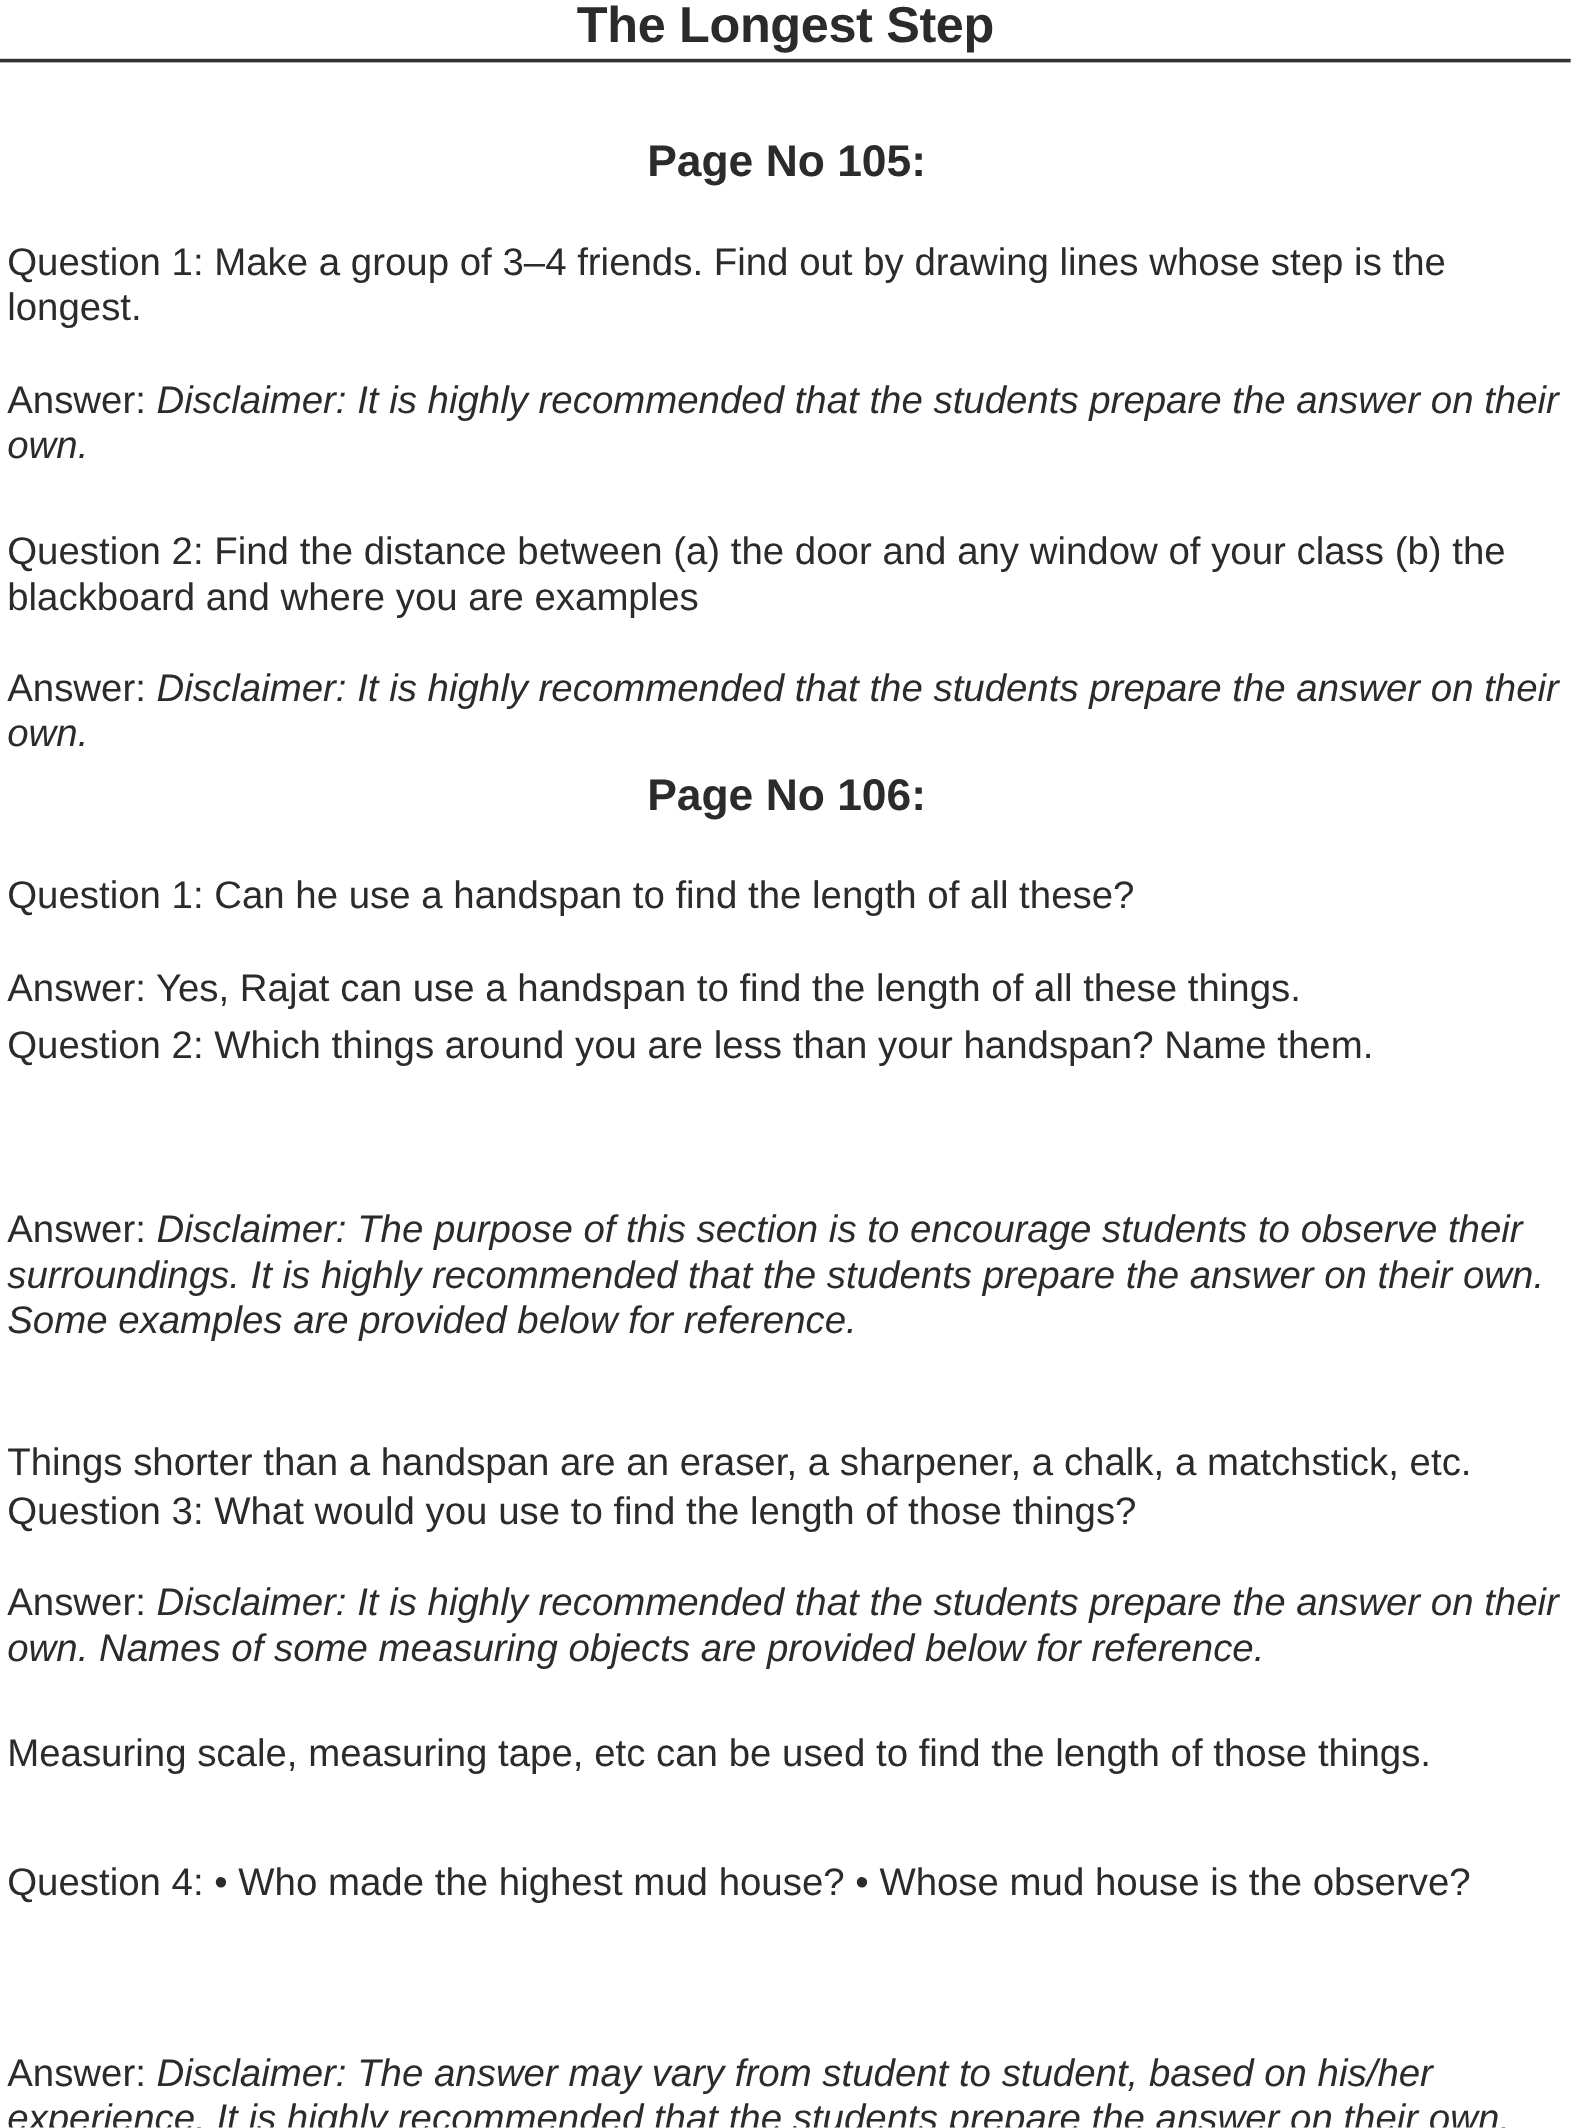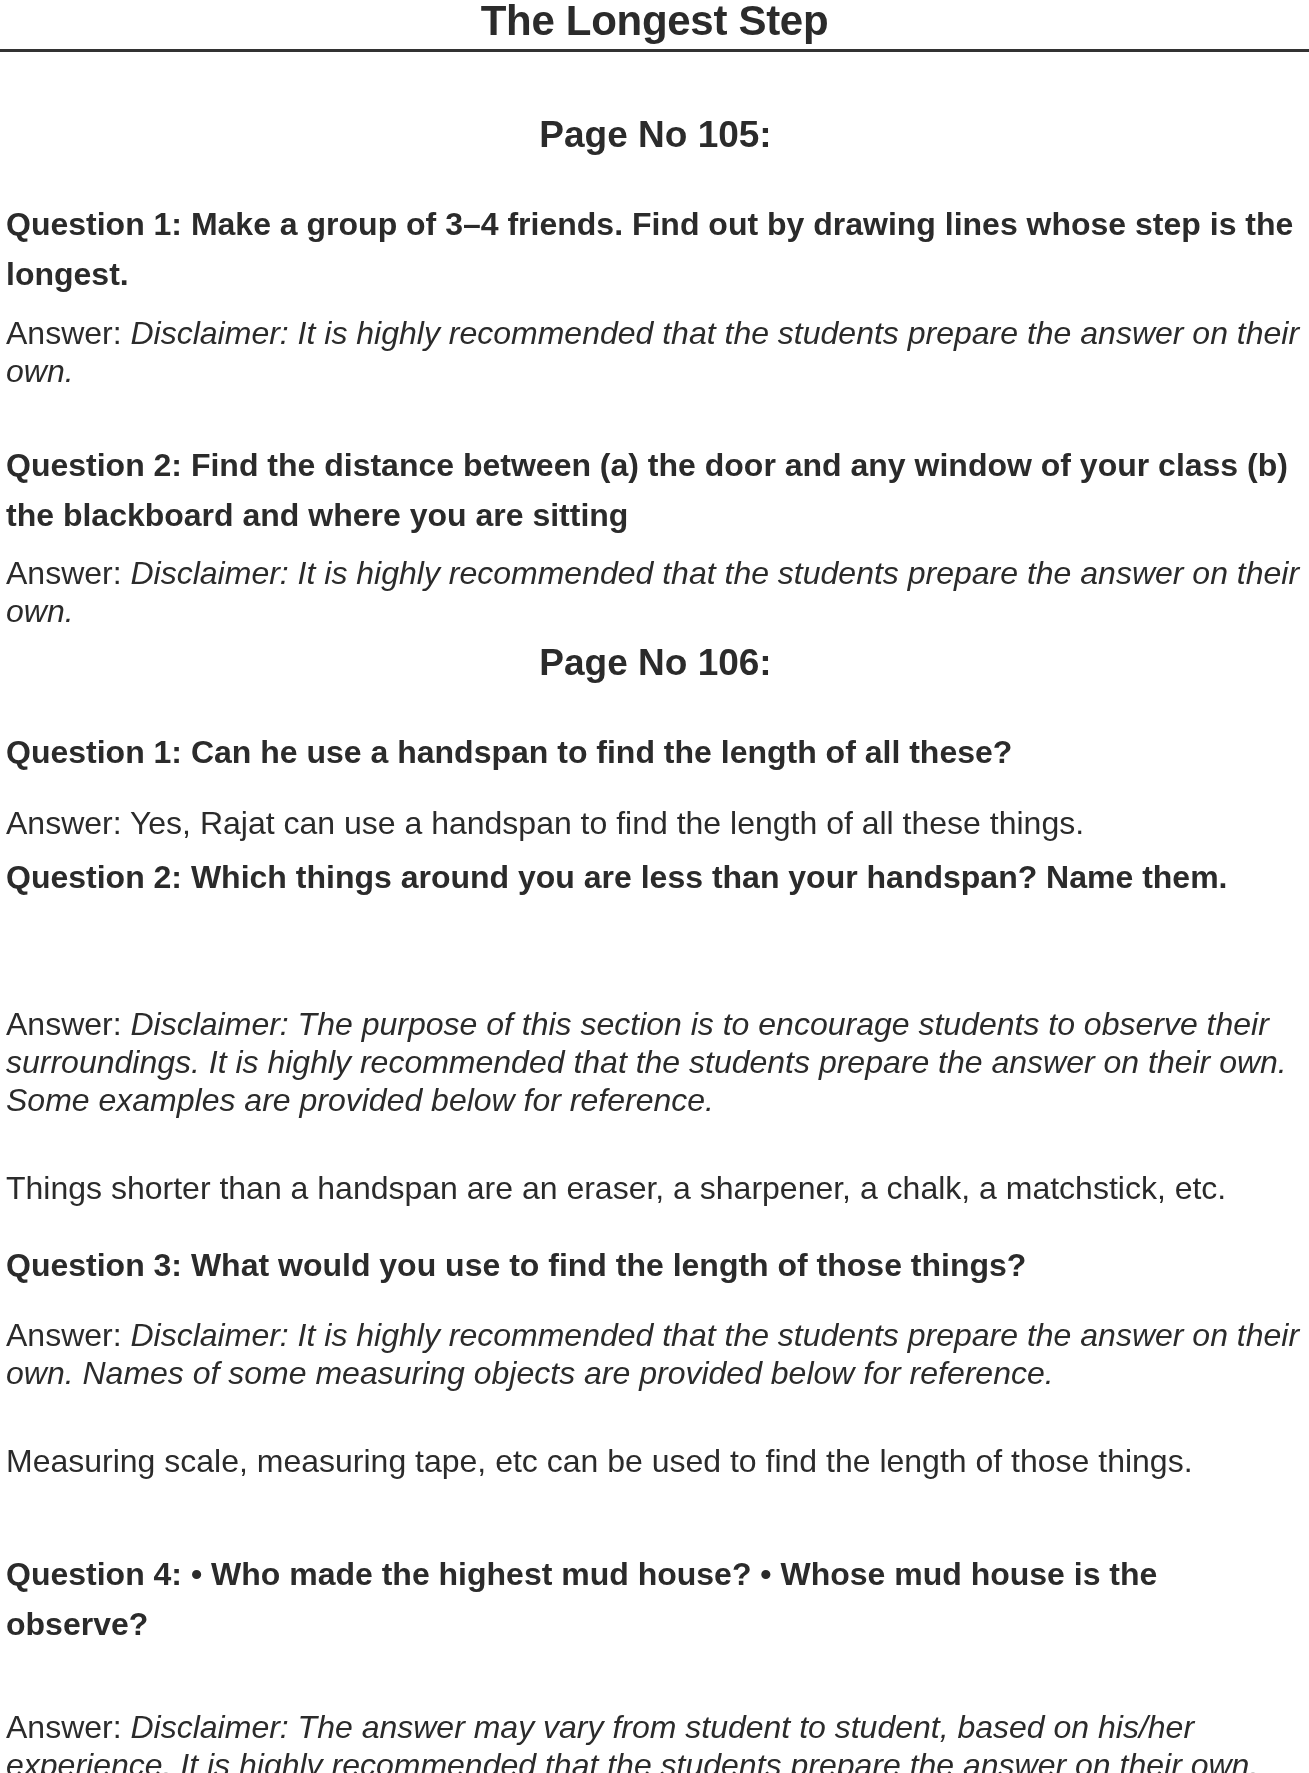--- a/index.html
+++ b/index.html
@@ -11,60 +11,60 @@
     position: absolute; left: 0; width: 1309px; top: -4px;
     text-align: center; font-weight: bold; font-size: 42px; line-height: 50px;
     letter-spacing: -0.3px;
   }
   .rule { position: absolute; left: 0; width: 1309px; top: 49px; height: 3px; background: #333333; }
   .page-head {
     position: absolute; left: 1px; width: 1309px; text-align: center;
     font-weight: bold; font-size: 37px; line-height: 44px;
   }
   .block { position: absolute; left: 6px; width: 1295px; font-size: 32px; }
-  .q { font-weight: bold; line-height: 50px; }
+  .q { font-weight: normal; line-height: 38px; }
   .a { line-height: 38px; }
   .a .lbl { font-weight: normal; }
   .a .disc { font-style: italic; }
   .plain { line-height: 48px; }
 </style>
 </head>
 <body>
 
 <div class="title">The Longest Step</div>
 <div class="rule"></div>
 
 <div class="page-head" style="top:113px">Page No 105:</div>
 
 <div class="block q" style="top:199px">Question 1: Make a group of 3–4 friends. Find out by drawing lines whose step is the longest.</div>
 <div class="block a" style="top:314px">
   <span class="lbl">Answer:</span>
   <span class="disc">Disclaimer: It is highly recommended that the students prepare the answer on their own.</span>
 </div>
 
-<div class="block q" style="top:440px">Question 2: Find the distance between (a) the door and any window of your class (b) the blackboard and where you are sitting</div>
+<div class="block q" style="top:440px">Question 2: Find the distance between (a) the door and any window of your class (b) the blackboard and where you are examples</div>
 <div class="block a" style="top:554px">
   <span class="lbl">Answer:</span>
   <span class="disc">Disclaimer: It is highly recommended that the students prepare the answer on their own.</span>
 </div>
 
 <div class="page-head" style="top:641px">Page No 106:</div>
 
 <div class="block q" style="top:727px">Question 1: Can he use a handspan to find the length of all these?</div>
 <div class="block a" style="top:804px">
   <span class="lbl">Answer:</span>
   <span>Yes, Rajat can use a handspan to find the length of all these things.</span>
 </div>
 
 <div class="block q" style="top:852px">Question 2: Which things around you are less than your handspan? Name them.</div>
 <div class="block a" style="top:1005px">
   <span class="lbl">Answer:</span>
   <span class="disc">Disclaimer: The purpose of this section is to encourage students to observe their surroundings. It is highly recommended that the students prepare the answer on their own. Some examples are provided below for reference.</span>
 </div>
-<div class="block plain" style="top:1164px">Things shorter than a handspan are an eraser, a sharpener, a chalk, a matchstick, etc.</div>
+<div class="block plain" style="top:1194px">Things shorter than a handspan are an eraser, a sharpener, a chalk, a matchstick, etc.</div>
 
 <div class="block q" style="top:1240px">Question 3: What would you use to find the length of those things?</div>
 <div class="block a" style="top:1316px">
   <span class="lbl">Answer:</span>
   <span class="disc">Disclaimer: It is highly recommended that the students prepare the answer on their own. Names of some measuring objects are provided below for reference.</span>
 </div>
 <div class="block plain" style="top:1437px">Measuring scale, measuring tape, etc can be used to find the length of those things.</div>
 
 <div class="block q" style="top:1549px">Question 4: • Who made the highest mud house? • Whose mud house is the observe?</div>
 <div class="block a" style="top:1708px">

